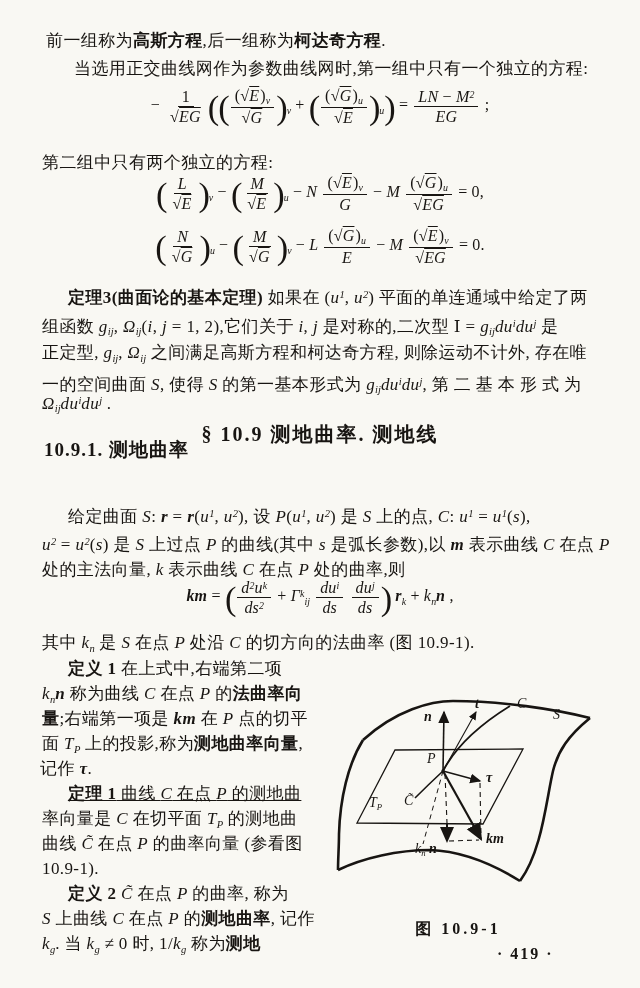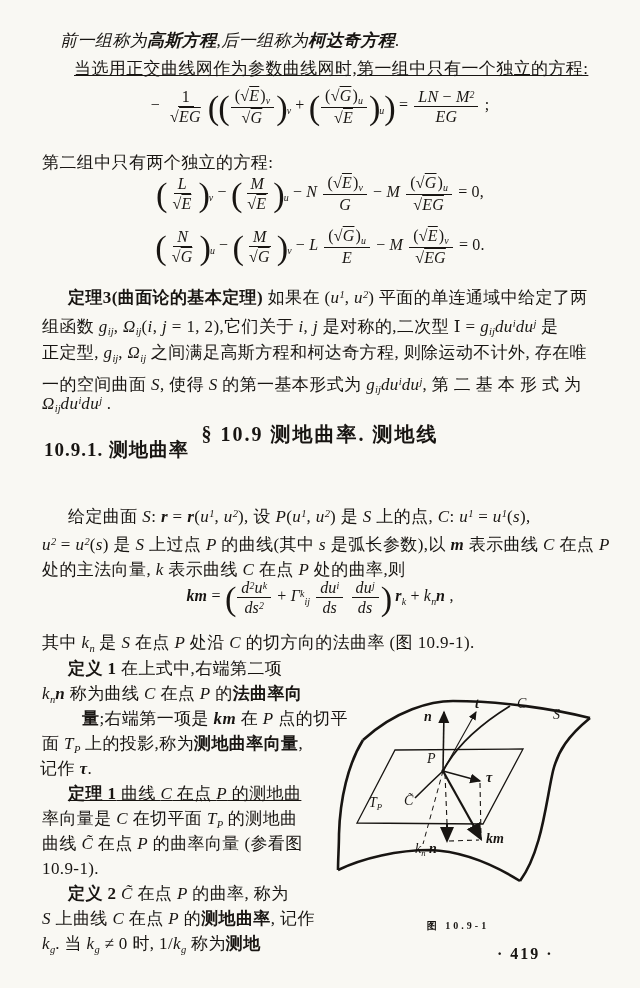--- a/index.html
+++ b/index.html
@@ -27,29 +27,29 @@
   .sq{white-space:nowrap;}
   .ov{text-decoration:overline;font-style:italic;padding-right:1px;}
   
   .heading{position:absolute;left:0;top:421px;width:640px;text-align:center;
     font-size:20px;letter-spacing:2px;}
   .subheading{position:absolute;left:44px;top:437px;font-size:19px;letter-spacing:1px;}
   
   .fig{position:absolute;left:336px;top:684px;width:296px;height:234px;}
   .fig-label{position:absolute;font-size:14px;white-space:nowrap;line-height:14px;}
   .caption{position:absolute;left:348px;top:919px;width:220px;text-align:center;
-    font-size:10px;font-weight:bold;letter-spacing:3px;}
+    font-size:16px;font-weight:bold;letter-spacing:3px;}
   .pageno{position:absolute;left:497px;top:945px;font-size:16px;font-weight:bold;letter-spacing:2px;}
   svg{display:block;}
 </style>
 </head>
 <body>
 
-<div class="line" style="left:60px;top:30px;font-style:italic;"><span>前一组称为</span><span class="bd">高斯方程</span><span>,后一组称为</span><span class="bd">柯达奇方程</span><span>.</span></div>
-<div class="line" style="left:74px;top:58px;text-decoration:underline;"><span>当选用正交曲线网作为参数曲线网时,第一组中只有一个独立的方程:</span></div>
+<div class="line" style="left:46px;top:30px;"><span>前一组称为</span><span class="bd">高斯方程</span><span>,后一组称为</span><span class="bd">柯达奇方程</span><span>.</span></div>
+<div class="line" style="left:74px;top:58px;"><span>当选用正交曲线网作为参数曲线网时,第一组中只有一个独立的方程:</span></div>
 
 <div class="formula" style="top:86px;"><span>− </span><span class="frac">
       <span class="fn"><span>1</span></span>
       <span class="fd"><span class="sq"><span>√</span><span class="ov">EG</span></span></span>
     </span><span class="bigp">((</span><span class="frac">
       <span class="fn"><span>(</span><span class="sq"><span>√</span><span class="ov">E</span></span><span>)</span><sub>v</sub></span>
       <span class="fd"><span class="sq"><span>√</span><span class="ov">G</span></span></span>
     </span><span class="bigp">)</span><sub>v</sub><span> + </span><span class="bigp">(</span><span class="frac">
       <span class="fn"><span>(</span><span class="sq"><span>√</span><span class="ov">G</span></span><span>)</span><sub>u</sub></span>
       <span class="fd"><span class="sq"><span>√</span><span class="ov">E</span></span></span>
@@ -113,21 +113,21 @@
     </span><span> </span><span class="frac">
       <span class="fn"><span class="it">du</span><sup>j</sup></span>
       <span class="fd"><span class="it">ds</span></span>
     </span><span class="bigp">)</span><span> </span><span class="bi">r</span><sub>k</sub><span> + </span><span class="it">k</span><sub>n</sub><span class="bi">n</span><span> ,</span></div>
 
 <div class="line" style="left:42px;top:632px;"><span>其中 </span><span class="it">k</span><sub>n</sub><span> 是 </span><span class="it">S</span><span> 在点 </span><span class="it">P</span><span> 处沿 </span><span class="it">C</span><span> 的切方向的法曲率 (图 10.9-1).</span></div>
 
 <div>
   <div class="line" style="left:68px;top:658px;"><span class="bd">定义 1</span><span>  在上式中,右端第二项</span></div>
   <div class="line" style="left:42px;top:683px;"><span class="it">k</span><sub>n</sub><span class="bi">n</span><span> 称为曲线 </span><span class="it">C</span><span> 在点 </span><span class="it">P</span><span> 的</span><span class="bd">法曲率向</span></div>
-  <div class="line" style="left:42px;top:708px;margin-left:40px;"><span class="bd">量</span><span>;右端第一项是 </span><span class="bi">km</span><span> 在 </span><span class="it">P</span><span> 点的切平</span></div>
+  <div class="line" style="left:42px;top:708px;"><span class="bd">量</span><span>;右端第一项是 </span><span class="bi">km</span><span> 在 </span><span class="it">P</span><span> 点的切平</span></div>
   <div class="line" style="left:42px;top:733px;"><span>面 </span><span class="it">T</span><sub>P</sub><span> 上的投影,称为</span><span class="bd">测地曲率向量</span><span>,</span></div>
   <div class="line" style="left:40px;top:758px;"><span>记作 </span><span class="bi">τ</span><span>.</span></div>
   <div class="line" style="left:68px;top:783px;text-decoration:underline;"><span class="bd">定理 1</span><span>  曲线 </span><span class="it">C</span><span> 在点 </span><span class="it">P</span><span> 的测地曲</span></div>
   <div class="line" style="left:42px;top:808px;"><span>率向量是 </span><span class="it">C</span><span> 在切平面 </span><span class="it">T</span><sub>P</sub><span> 的测地曲</span></div>
   <div class="line" style="left:42px;top:833px;"><span>曲线 </span><span class="it">C̃</span><span> 在点 </span><span class="it">P</span><span> 的曲率向量 (参看图</span></div>
   <div class="line" style="left:42px;top:858px;"><span>10.9-1).</span></div>
   <div class="line" style="left:68px;top:883px;"><span class="bd">定义 2</span><span>  </span><span class="it">C̃</span><span> 在点 </span><span class="it">P</span><span> 的曲率, 称为</span></div>
   <div class="line" style="left:42px;top:908px;"><span class="it">S</span><span> 上曲线 </span><span class="it">C</span><span> 在点 </span><span class="it">P</span><span> 的</span><span class="bd">测地曲率</span><span>, 记作</span></div>
   <div class="line" style="left:42px;top:933px;"><span class="it">k</span><sub>g</sub><span>. 当 </span><span class="it">k</span><sub>g</sub><span> ≠ 0 时, 1/</span><span class="it">k</span><sub>g</sub><span> 称为</span><span class="bd">测地</span></div>
 </div>

